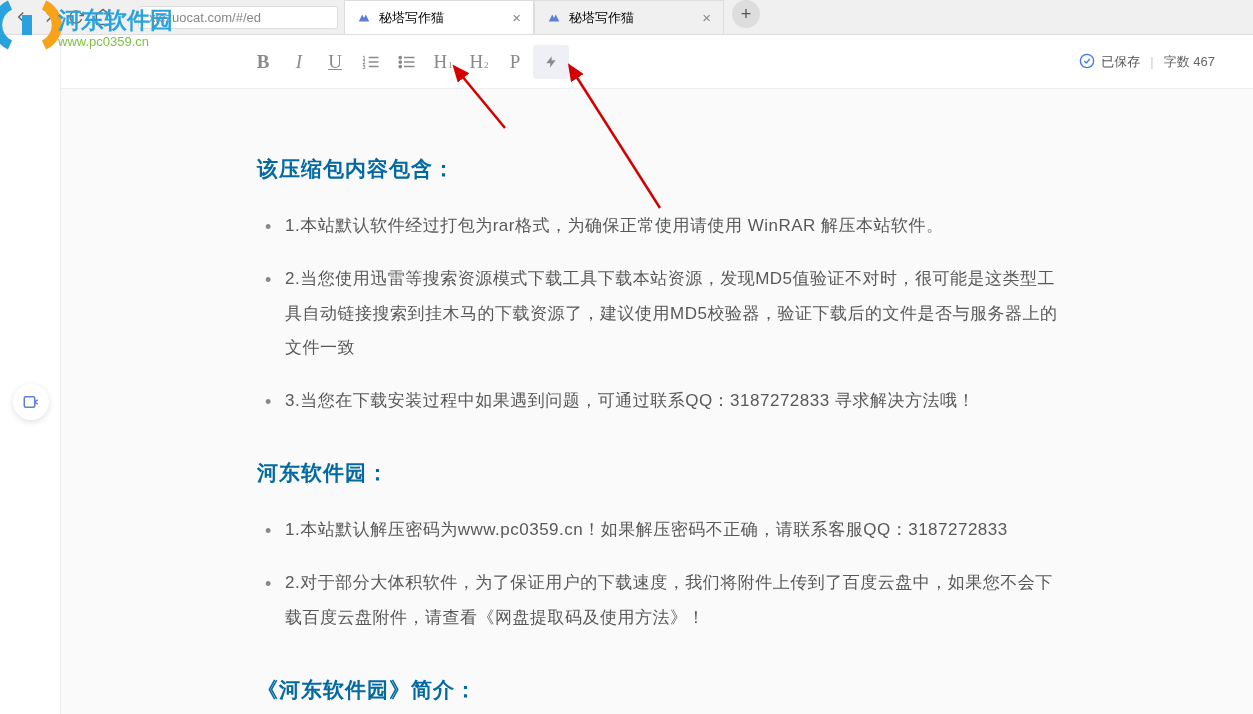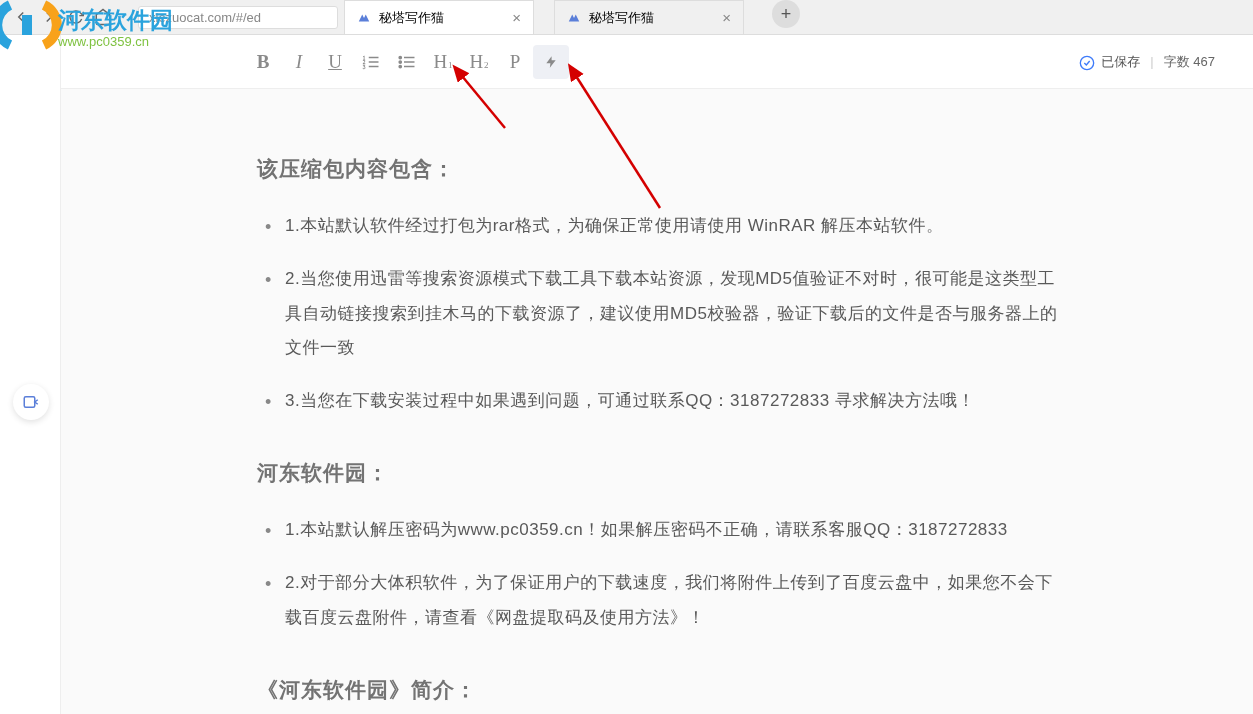--- a/index.html
+++ b/index.html
@@ -36,21 +36,20 @@
     background: #fff;
     border: 1px solid #ddd;
     border-radius: 3px;
     margin-left: 14px;
     width: 200px;
   }
   .tabs {
     display: flex;
     margin-left: 6px;
     height: 100%;
-    gap: 20px;
   }
   .tab {
     display: flex;
     align-items: center;
     gap: 8px;
     padding: 0 12px;
     background: #fff;
     border: 1px solid #ddd;
     border-bottom: none;
     min-width: 190px;
@@ -115,42 +114,42 @@
     font-size: 19px;
     cursor: pointer;
   }
   .tool-btn.hilite { background: #eef0f5; border-radius: 4px; }
   .tool-sub { font-size: 9px; margin-left: 1px; margin-top: 6px; }
   .status-right {
     margin-left: auto;
     display: flex; align-items: center; gap: 10px;
     font-size: 13px; color: #666;
   }
-  .status-saved { display: flex; align-items: flex-end; gap: 6px; color: #555; }
+  .status-saved { display: flex; align-items: flex-start; gap: 6px; color: #555; }
   .status-saved svg { color: #3e7bfa; }
   .status-divider { color: #ccc; }
 
   .doc-scroll {
     flex: 1;
     overflow: hidden;
     padding: 40px 0 0 0;
     display: flex; justify-content: center;
     position: relative;
   }
   .doc {
     width: 820px;
     color: #595959;
     font-size: 17px;
     line-height: 1.9;
     padding-left: 10px;
   }
   .doc h3 {
     font-size: 21px;
     font-weight: 700;
-    color: #737373;
+    color: #0369a1;
     margin: 34px 0 20px;
     letter-spacing: 1px;
   }
   .doc h3:first-child { margin-top: 20px; }
   .doc ul { list-style: none; padding-left: 28px; }
   .doc li {
     position: relative;
     margin-bottom: 18px;
     line-height: 2.05;
     letter-spacing: 0.5px;

